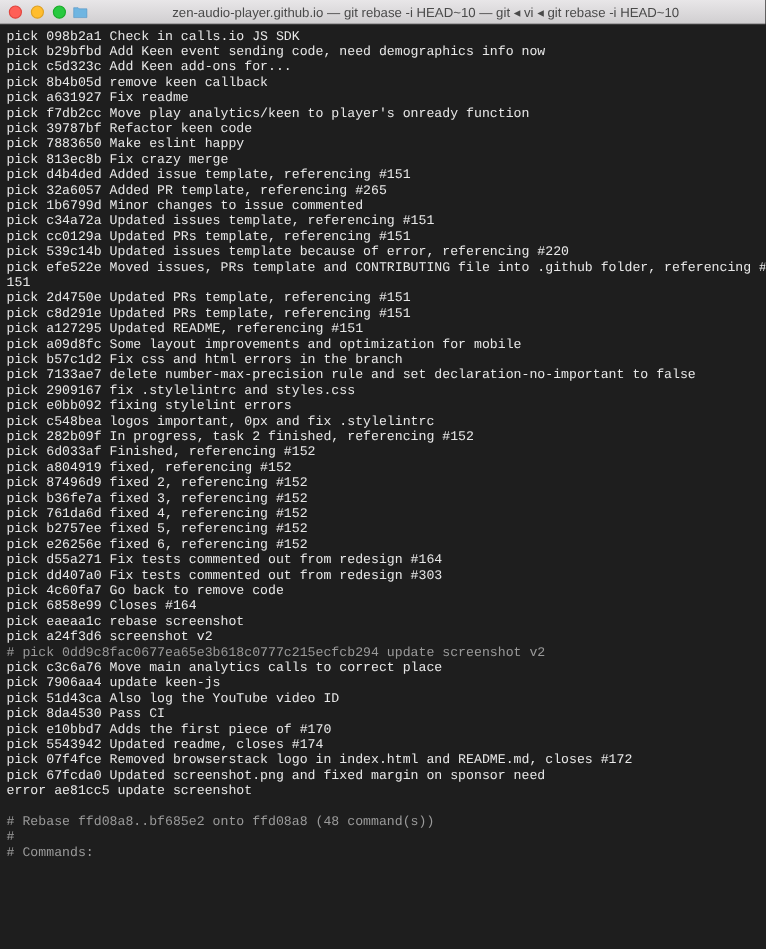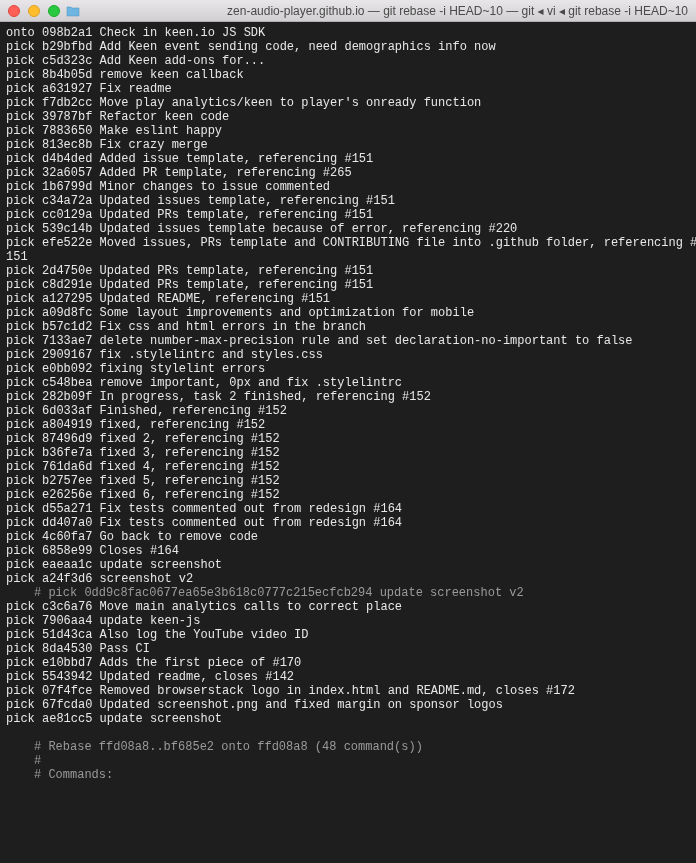--- a/index.html
+++ b/index.html
@@ -28,52 +28,52 @@
   .tl { width: 12px; height: 12px; border-radius: 50%; }
   .tl-close { background: #ff5f57; border: 0.5px solid #e0443e; }
   .tl-min   { background: #ffbd2e; border: 0.5px solid #dea123; }
   .tl-max   { background: #28c940; border: 0.5px solid #1aab29; }
   .folder-icon { width:14px; height:12px; flex-shrink:0; }
   .title-text {
     white-space: nowrap;
     overflow: hidden;
     text-overflow: clip;
     flex: 1;
-    text-align: right;
+    text-align: center;
     color: #4a4a4a;
   }
   .terminal {
     background: #1e1e1e;
     color: #e8e8e8;
     padding: 4px 6px;
     line-height: 14px;
     white-space: pre;
     font-size: 12px;
     letter-spacing: 0;
     height: calc(863px - 22px);
     overflow: hidden;
   }
-  .dim { color: #9a9a9a; margin-left: 28px; }
+  .dim { color: #9a9a9a; }
 </style>
 </head>
 <body>
 
 <div class="titlebar">
   <div class="traffic-lights">
     <div class="tl tl-close"></div>
     <div class="tl tl-min"></div>
     <div class="tl tl-max"></div>
   </div>
   <svg class="folder-icon" viewBox="0 0 14 12">
     <path d="M1 2 h4 l1 1 h7 v8 h-12 z" fill="#6fb5e1" stroke="#4a90c2" stroke-width="0.5"></path>
   </svg>
   <div class="title-text">zen-audio-player.github.io — git rebase -i HEAD~10 — git ◂ vi ◂ git rebase -i HEAD~10</div>
 </div>
 
-<div class="terminal" id="terminal"><span class="">onto 098b2a1 Check in keen.io JS SDK</span>
+<div class="terminal" id="terminal"><span class="">pick 098b2a1 Check in calls.io JS SDK</span>
 <span class="">pick b29bfbd Add Keen event sending code, need demographics info now</span>
 <span class="">pick c5d323c Add Keen add-ons for...</span>
 <span class="">pick 8b4b05d remove keen callback</span>
 <span class="">pick a631927 Fix readme</span>
 <span class="">pick f7db2cc Move play analytics/keen to player's onready function</span>
 <span class="">pick 39787bf Refactor keen code</span>
 <span class="">pick 7883650 Make eslint happy</span>
 <span class="">pick 813ec8b Fix crazy merge</span>
 <span class="">pick d4b4ded Added issue template, referencing #151</span>
 <span class="">pick 32a6057 Added PR template, referencing #265</span>
@@ -84,42 +84,42 @@
 <span class="">pick efe522e Moved issues, PRs template and CONTRIBUTING file into .github folder, referencing #</span>
 <span class="">151</span>
 <span class="">pick 2d4750e Updated PRs template, referencing #151</span>
 <span class="">pick c8d291e Updated PRs template, referencing #151</span>
 <span class="">pick a127295 Updated README, referencing #151</span>
 <span class="">pick a09d8fc Some layout improvements and optimization for mobile</span>
 <span class="">pick b57c1d2 Fix css and html errors in the branch</span>
 <span class="">pick 7133ae7 delete number-max-precision rule and set declaration-no-important to false</span>
 <span class="">pick 2909167 fix .stylelintrc and styles.css</span>
 <span class="">pick e0bb092 fixing stylelint errors</span>
-<span class="">pick c548bea remove important, 0px and fix .stylelintrc</span>
+<span class="">pick c548bea logos important, 0px and fix .stylelintrc</span>
 <span class="">pick 282b09f In progress, task 2 finished, referencing #152</span>
 <span class="">pick 6d033af Finished, referencing #152</span>
 <span class="">pick a804919 fixed, referencing #152</span>
 <span class="">pick 87496d9 fixed 2, referencing #152</span>
 <span class="">pick b36fe7a fixed 3, referencing #152</span>
 <span class="">pick 761da6d fixed 4, referencing #152</span>
 <span class="">pick b2757ee fixed 5, referencing #152</span>
 <span class="">pick e26256e fixed 6, referencing #152</span>
 <span class="">pick d55a271 Fix tests commented out from redesign #164</span>
-<span class="">pick dd407a0 Fix tests commented out from redesign #164</span>
+<span class="">pick dd407a0 Fix tests commented out from redesign #303</span>
 <span class="">pick 4c60fa7 Go back to remove code</span>
 <span class="">pick 6858e99 Closes #164</span>
-<span class="">pick eaeaa1c update screenshot</span>
+<span class="">pick eaeaa1c rebase screenshot</span>
 <span class="">pick a24f3d6 screenshot v2</span>
 <span class="dim"># pick 0dd9c8fac0677ea65e3b618c0777c215ecfcb294 update screenshot v2</span>
 <span class="">pick c3c6a76 Move main analytics calls to correct place</span>
 <span class="">pick 7906aa4 update keen-js</span>
 <span class="">pick 51d43ca Also log the YouTube video ID</span>
 <span class="">pick 8da4530 Pass CI</span>
 <span class="">pick e10bbd7 Adds the first piece of #170</span>
-<span class="">pick 5543942 Updated readme, closes #142</span>
+<span class="">pick 5543942 Updated readme, closes #174</span>
 <span class="">pick 07f4fce Removed browserstack logo in index.html and README.md, closes #172</span>
-<span class="">pick 67fcda0 Updated screenshot.png and fixed margin on sponsor logos</span>
-<span class="">pick ae81cc5 update screenshot</span>
+<span class="">pick 67fcda0 Updated screenshot.png and fixed margin on sponsor need</span>
+<span class="">error ae81cc5 update screenshot</span>
 <span class=""></span>
 <span class="dim"># Rebase ffd08a8..bf685e2 onto ffd08a8 (48 command(s))</span>
 <span class="dim">#</span>
 <span class="dim"># Commands:</span>
 </div>
 
 </body></html>

